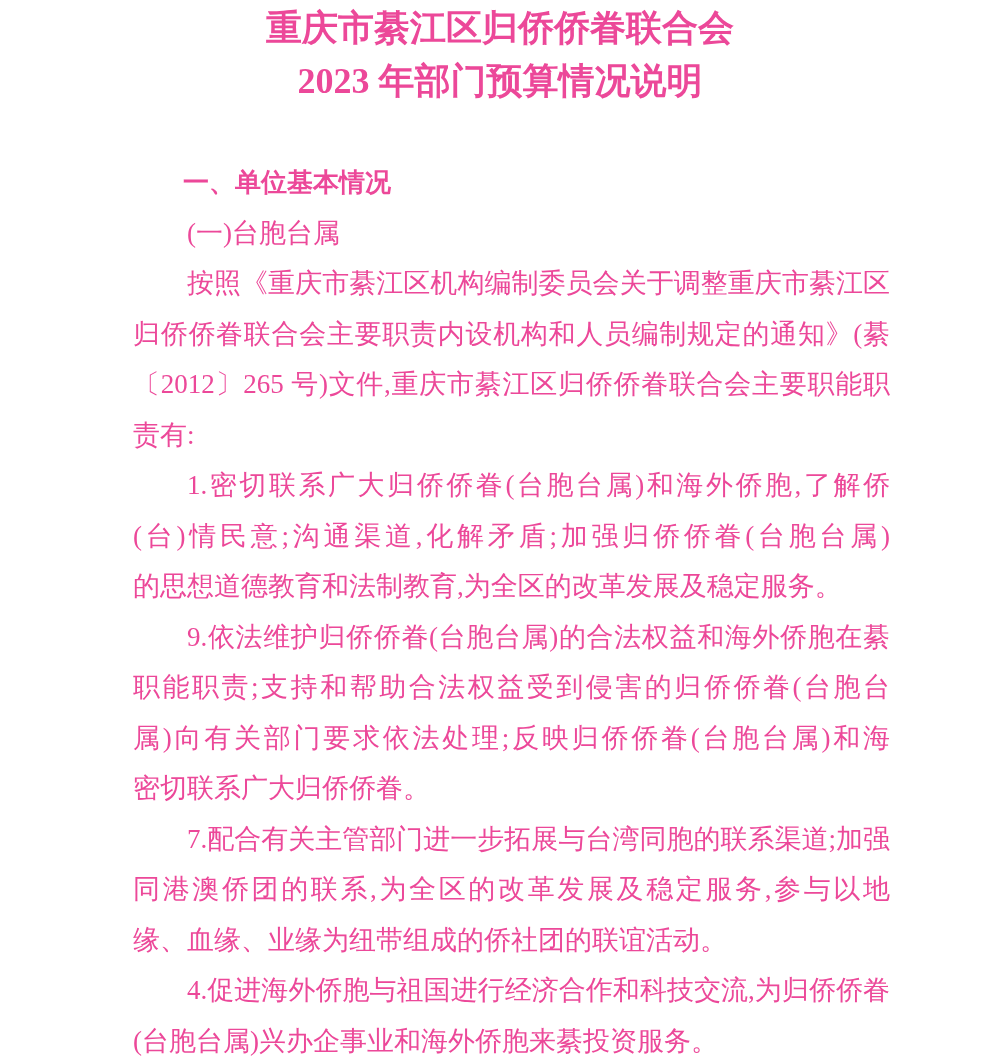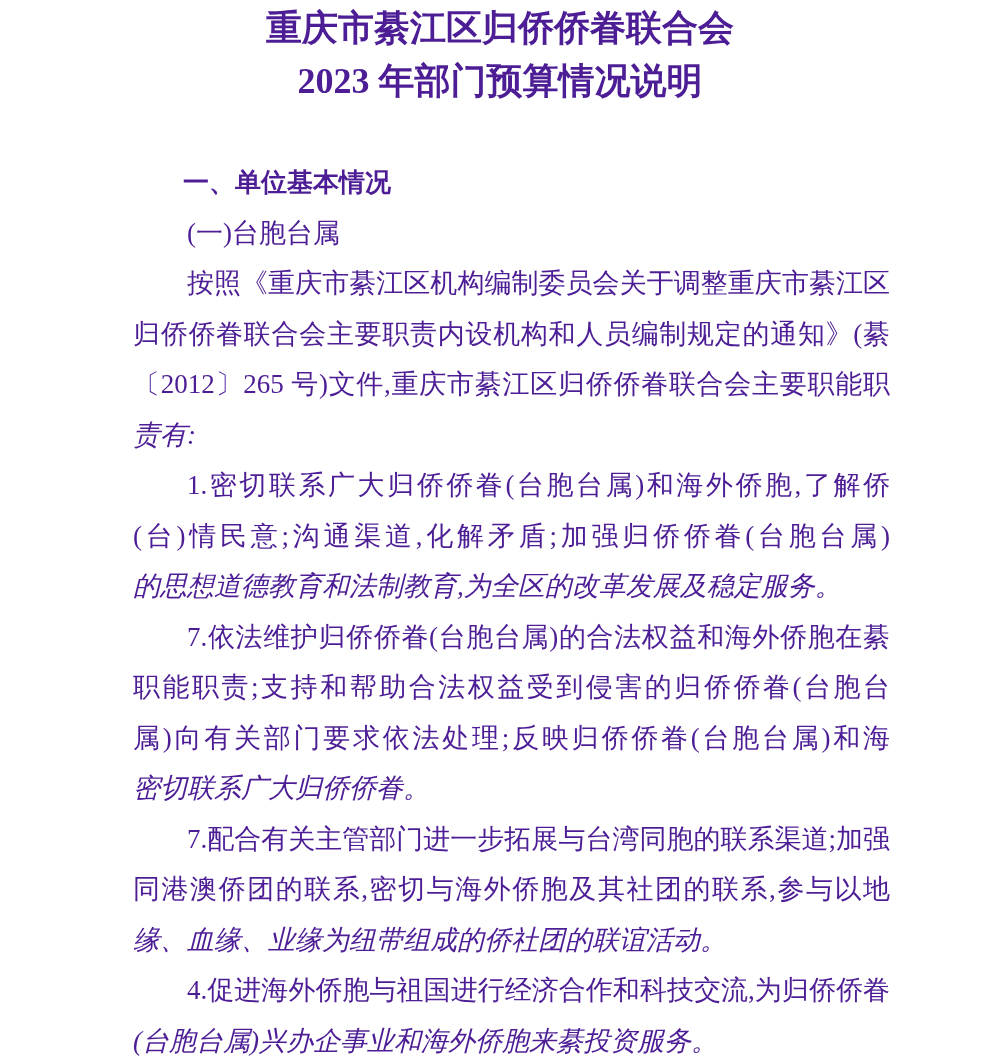--- a/index.html
+++ b/index.html
@@ -5,21 +5,21 @@
   html, body {
     margin: 0;
     padding: 0;
     background: #ffffff;
   }
   .page {
     position: relative;
     width: 1000px;
     height: 1063px;
     background: #ffffff;
-    color: #4c1d95;
+    color: #ec4899;
     font-family: "Liberation Serif", "DejaVu Serif", serif;
     overflow: hidden;
   }
   .doc-title {
     position: absolute;
     top: 2px;
     left: 0;
     width: 1000px;
     text-align: center;
     font-weight: 700;
@@ -39,21 +39,20 @@
     line-height: 50.5px;
     overflow: hidden;
   }
   .just {
     text-align: justify;
     text-align-last: justify;
   }
   .last {
     text-align: right;
     text-align-last: left;
-    font-style: italic;
   }
   .indent {
     text-indent: 54px;
   }
   .h1 {
     font-family: "Liberation Sans", "DejaVu Sans", sans-serif;
     font-weight: 700;
     font-size: 26px;
     text-indent: 50px;
   }
@@ -84,29 +83,29 @@
       <div class="line last">责有:</div>
     </div>
 
     <div class="paragraph">
       <div class="line just indent">1.密切联系广大归侨侨眷(台胞台属)和海外侨胞,了解侨</div>
       <div class="line just">(台)情民意;沟通渠道,化解矛盾;加强归侨侨眷(台胞台属)</div>
       <div class="line last">的思想道德教育和法制教育,为全区的改革发展及稳定服务。</div>
     </div>
 
     <div class="paragraph">
-      <div class="line just indent">7.依法维护归侨侨眷(台胞台属)的合法权益和海外侨胞在綦</div>
+      <div class="line just indent">9.依法维护归侨侨眷(台胞台属)的合法权益和海外侨胞在綦</div>
       <div class="line just">职能职责;支持和帮助合法权益受到侵害的归侨侨眷(台胞台</div>
       <div class="line just">属)向有关部门要求依法处理;反映归侨侨眷(台胞台属)和海</div>
       <div class="line last">密切联系广大归侨侨眷。</div>
     </div>
 
     <div class="paragraph">
       <div class="line just indent">7.配合有关主管部门进一步拓展与台湾同胞的联系渠道;加强</div>
-      <div class="line just">同港澳侨团的联系,密切与海外侨胞及其社团的联系,参与以地</div>
+      <div class="line just">同港澳侨团的联系,为全区的改革发展及稳定服务,参与以地</div>
       <div class="line last">缘、血缘、业缘为纽带组成的侨社团的联谊活动。</div>
     </div>
 
     <div class="paragraph">
       <div class="line just indent">4.促进海外侨胞与祖国进行经济合作和科技交流,为归侨侨眷</div>
       <div class="line last">(台胞台属)兴办企事业和海外侨胞来綦投资服务。</div>
     </div>
 
   </div>
 </div>

